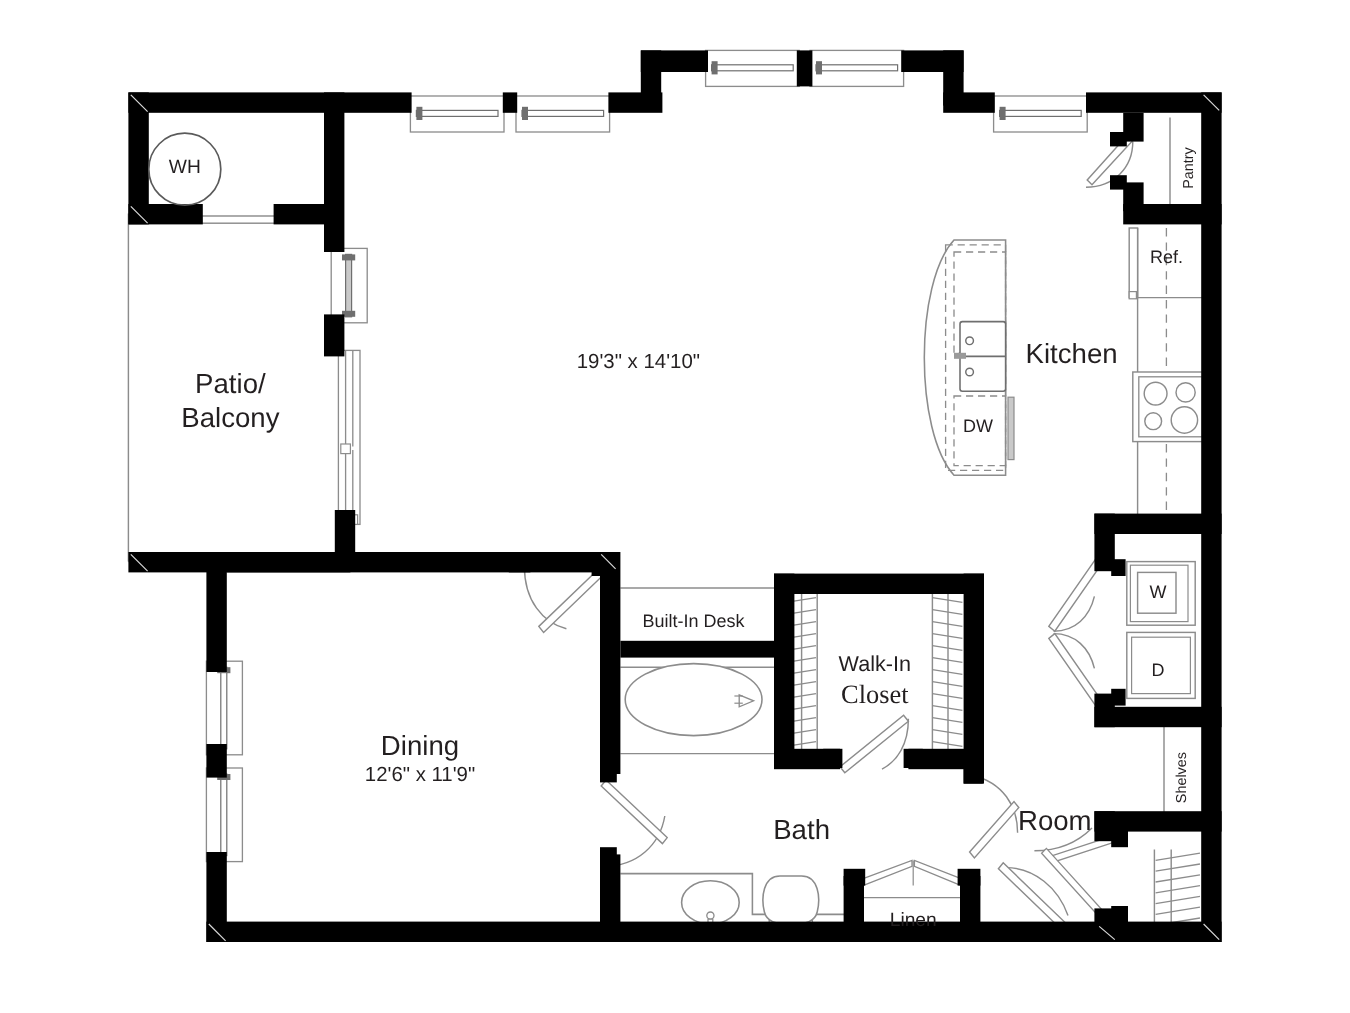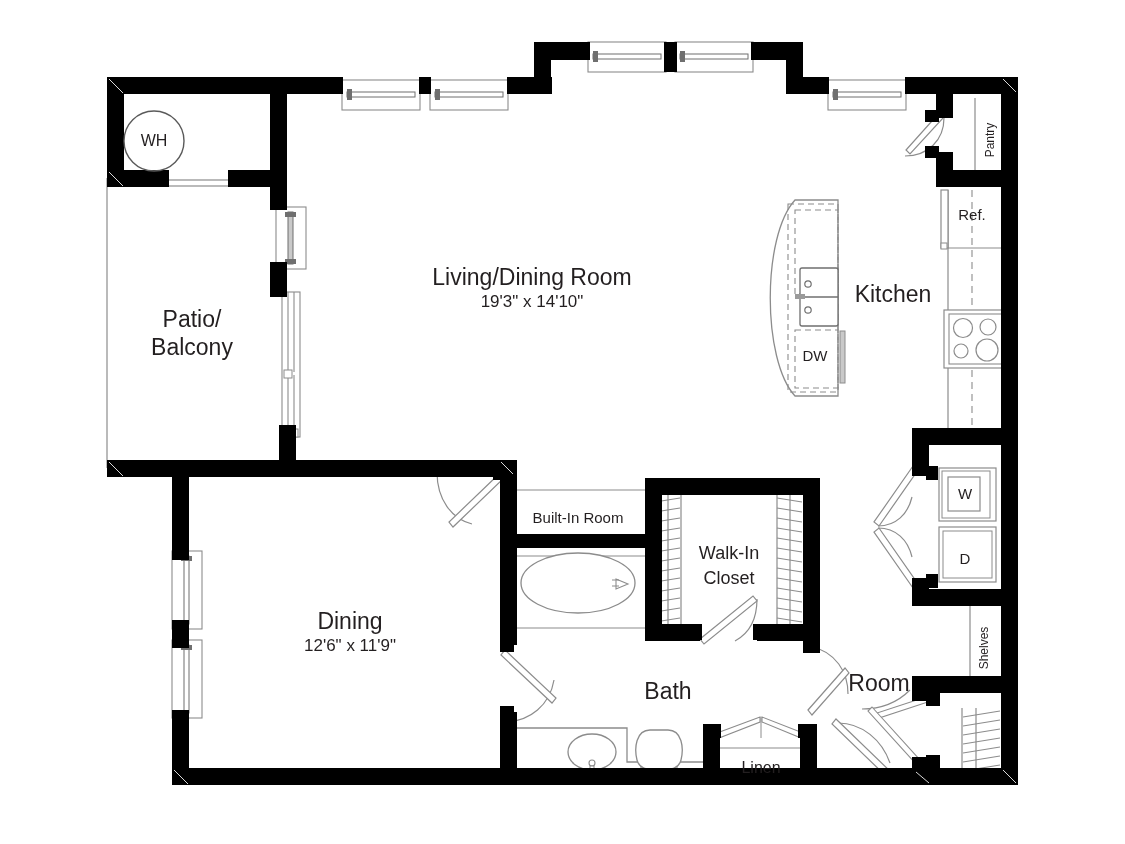--- a/index.html
+++ b/index.html
@@ -380,45 +380,44 @@
       <line x1="109" y1="462" x2="123" y2="476"></line>
       <line x1="174" y1="770" x2="188" y2="784"></line>
       <line x1="1003" y1="79" x2="1016" y2="92"></line>
       <line x1="1003" y1="770" x2="1016" y2="783"></line>
       <line x1="501" y1="462" x2="513" y2="474"></line>
       <line x1="916" y1="772" x2="929" y2="783"></line>
     </g>
 
   </svg>
 
-  <div class="lbl room" style="left:532px;top:278px;">Living/Dining Room</div>
   <div class="lbl dim" style="left:532px;top:302px;">19'3" x 14'10"</div>
 
   <div class="lbl room" style="left:192px;top:320px;">Patio/</div>
   <div class="lbl room" style="left:192px;top:348px;">Balcony</div>
 
   <div class="lbl room" style="left:893px;top:295px;">Kitchen</div>
 
   <div class="lbl room" style="left:350px;top:622px;">Dining</div>
   <div class="lbl dim" style="left:350px;top:646px;">12'6" x 11'9"</div>
 
   <div class="lbl room" style="left:668px;top:692px;">Bath</div>
 
   <div class="lbl small" style="left:729px;top:554px;font-size:18px;">Walk-In</div>
-  <div class="lbl small" style="left:729px;top:579px;font-size:18px;">Closet</div>
+  <div class="lbl small" style="left:729px;top:579px;font-size:22px;font-family:Liberation Serif, serif;">Closet</div>
 
   <div class="lbl room" style="left:879px;top:684px;">Room</div>
 
   <div class="lbl wh" style="left:154px;top:141px;">WH</div>
   <div class="lbl small" style="left:815px;top:356px;">DW</div>
   <div class="lbl vert" style="left:990px;top:140px;">Pantry</div>
   <div class="lbl small" style="left:972px;top:215px;">Ref.</div>
   <div class="lbl small" style="left:965px;top:494px;">W</div>
   <div class="lbl small" style="left:965px;top:559px;">D</div>
   <div class="lbl vert" style="left:984px;top:648px;">Shelves</div>
   <div class="lbl tiny" style="left:761px;top:768px;">Linen</div>
-  <div class="lbl small" style="left:578px;top:518px;">Built-In Room</div>
+  <div class="lbl small" style="left:578px;top:518px;">Built-In Desk</div>
 
   <svg width="1125" height="844" viewBox="0 0 1125 844" style="pointer-events:none;">
     <circle cx="154" cy="141" r="30" fill="none" stroke="#5a5a5a" stroke-width="1.4"></circle>
   </svg>
 
 </div>
 
 </body></html>

